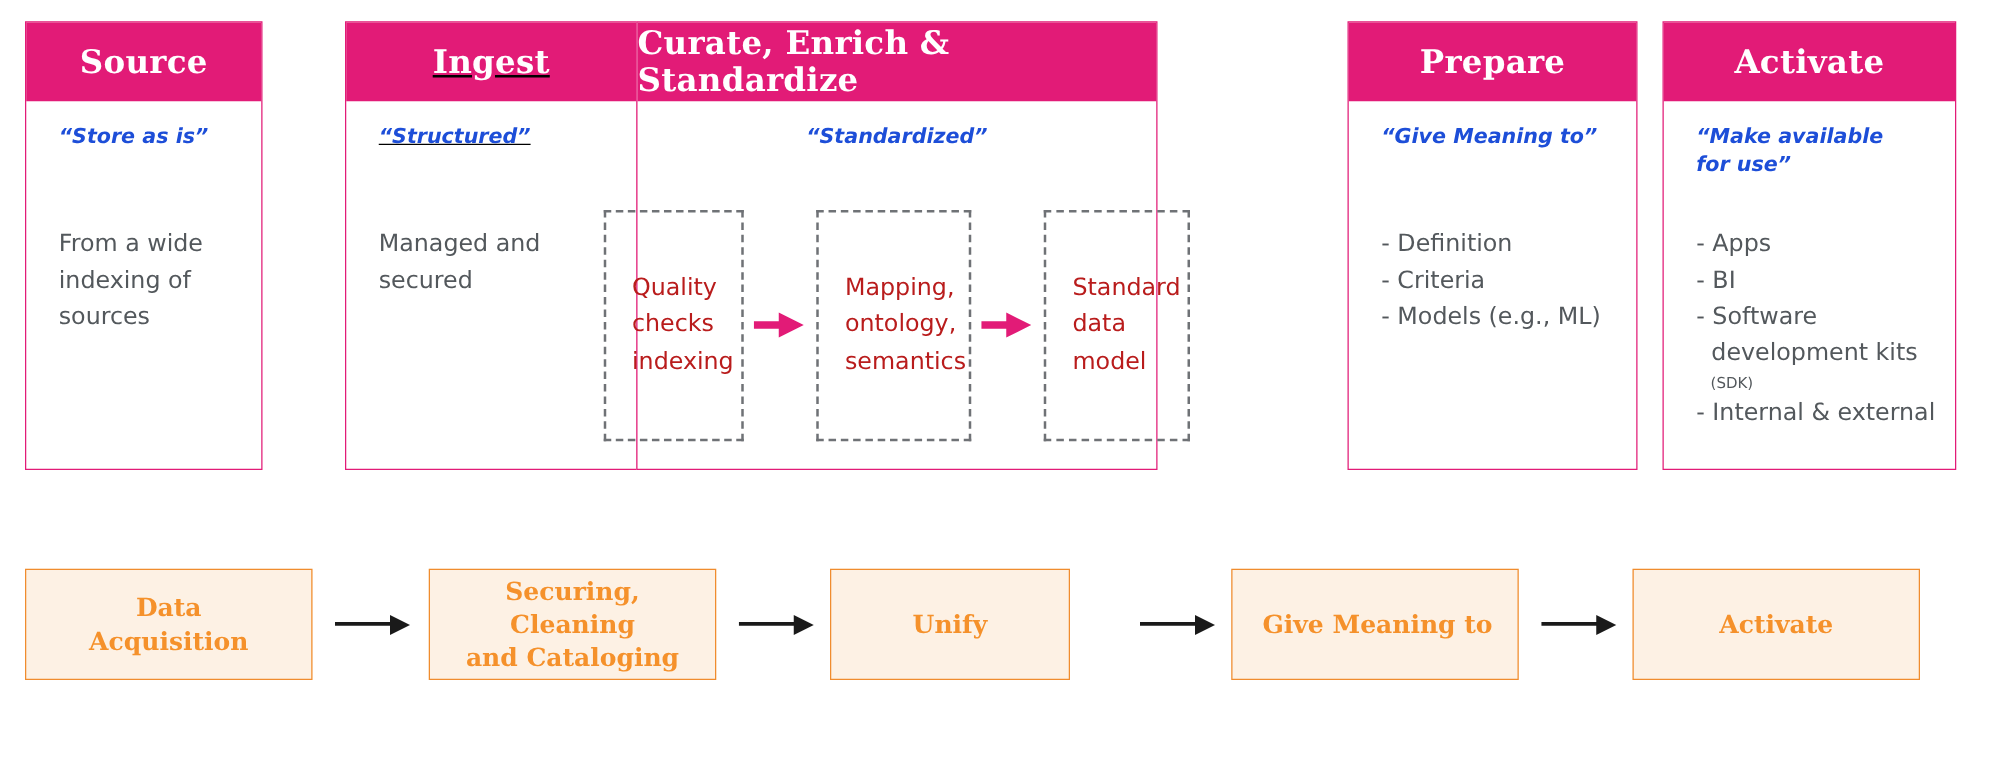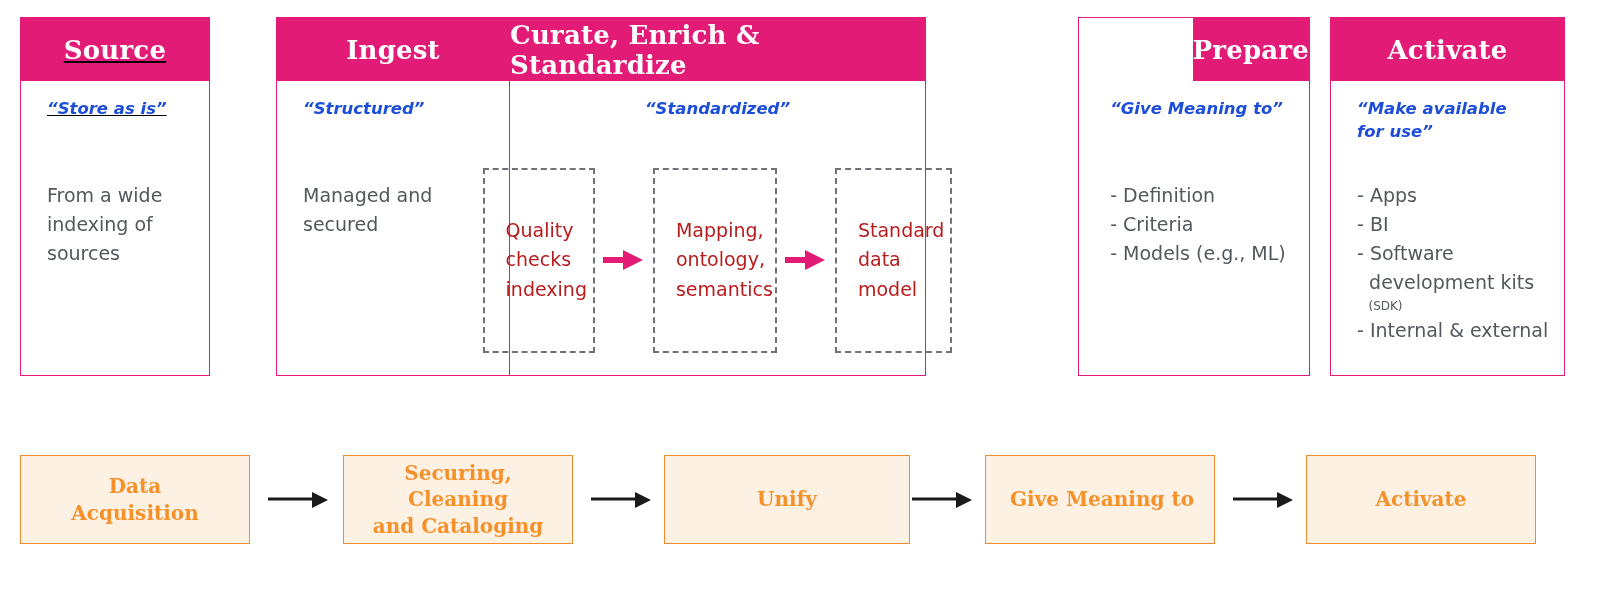--- a/index.html
+++ b/index.html
@@ -157,30 +157,30 @@
     height: 18px;
     display: flex;
     align-items: center;
   }
 </style>
 </head>
 <body>
 
 <div id="stage-row">
 
-  <div class="stage-card" style="left:0px;width:190px;text-decoration:underline;">
+  <div class="stage-card" style="left:0px;width:190px;">
     <div class="stage-header">Source</div>
     <div class="stage-body">
       <p class="stage-quote">“Store as is”</p>
       <p class="stage-desc" style="white-space:pre-line;">From a wide
 indexing of sources</p>
     </div>
   </div>
 
-  <div class="stage-card" style="left:256px;width:234px;">
+  <div class="stage-card" style="left:256px;width:234px;text-decoration:underline;">
     <div class="stage-header">Ingest</div>
     <div class="stage-body">
       <p class="stage-quote">“Structured”</p>
       <p class="stage-desc" style="white-space:pre-line;">Managed and
 secured</p>
     </div>
   </div>
 
   <div class="stage-card" style="left:489px;width:417px;">
     <div class="stage-header">Curate, Enrich &amp; Standardize</div>
@@ -210,21 +210,21 @@
         </span>
         <div class="dashed-box">
           <span class="dashed-text">Standard
 data
 model</span>
         </div>
       </div>
     </div>
   </div>
 
-  <div class="stage-card" style="left:1058px;width:232px;align-items:flex-end;">
+  <div class="stage-card" style="left:1058px;width:232px;">
     <div class="stage-header">Prepare</div>
     <div class="stage-body">
       <p class="stage-quote">“Give Meaning to”</p>
       <div class="bullet-list">
         <div class="bullet-item">- Definition</div>
         <div class="bullet-item">- Criteria</div>
         <div class="bullet-item">- Models (e.g., ML)</div>
       </div>
     </div>
   </div>
@@ -261,21 +261,21 @@
   <div class="step-box" style="left:343px;width:230px;">Securing, Cleaning
 and Cataloging</div>
 
   <span class="black-arrow" style="left:591px;">
     <svg width="62" height="18" viewBox="0 0 62 18" aria-hidden="true">
       <path d="M0 8 L46 8" stroke="#1a1a1a" stroke-width="3" fill="none"></path>
       <path d="M44 1 L60 9 L44 17 Z" fill="#1a1a1a"></path>
     </svg>
   </span>
 
-  <div class="step-box" style="left:664px;width:246px;">Unify</div>
+  <div class="step-box" style="left:664px;width:192px;">Unify</div>
 
   <span class="black-arrow" style="left:912px;">
     <svg width="62" height="18" viewBox="0 0 62 18" aria-hidden="true">
       <path d="M0 8 L46 8" stroke="#1a1a1a" stroke-width="3" fill="none"></path>
       <path d="M44 1 L60 9 L44 17 Z" fill="#1a1a1a"></path>
     </svg>
   </span>
 
   <div class="step-box" style="left:985px;width:230px;padding-left:12px;">Give Meaning to</div>
 

